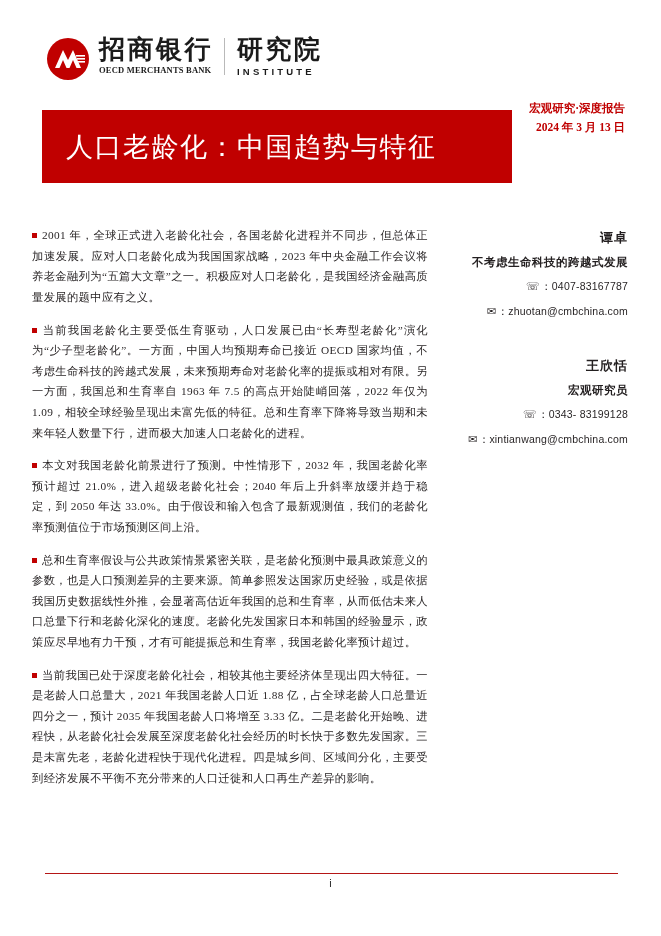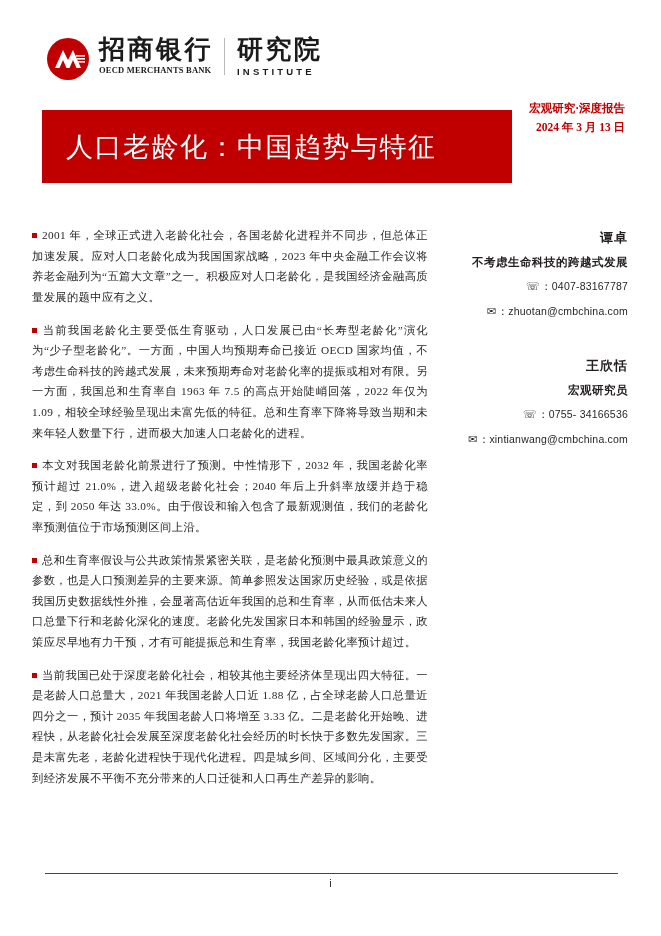--- a/index.html
+++ b/index.html
@@ -286,21 +286,21 @@
     <div class="author-block">
       <div class="author-name">谭卓</div>
       <div class="author-role">不考虑生命科技的跨越式发展</div>
       <div class="author-line"><span class="ic">☏</span>：<span class="val">0407-83167787</span></div>
       <div class="author-line"><span class="ic">✉</span>：<span class="val">zhuotan@cmbchina.com</span></div>
     </div>
 
     <div class="author-block">
       <div class="author-name">王欣恬</div>
       <div class="author-role">宏观研究员</div>
-      <div class="author-line"><span class="ic">☏</span>：<span class="val">0755- 34166536</span></div>
+      <div class="author-line"><span class="ic">☏</span>：<span class="val">0343- 83199128</span></div>
       <div class="author-line"><span class="ic">✉</span>：<span class="val">xintianwang@cmbchina.com</span></div>
     </div>
 
   </div>
 </div>
 
 <div class="footer-rule"></div>
 <div class="footer-page">i</div>
 
 </body></html>

